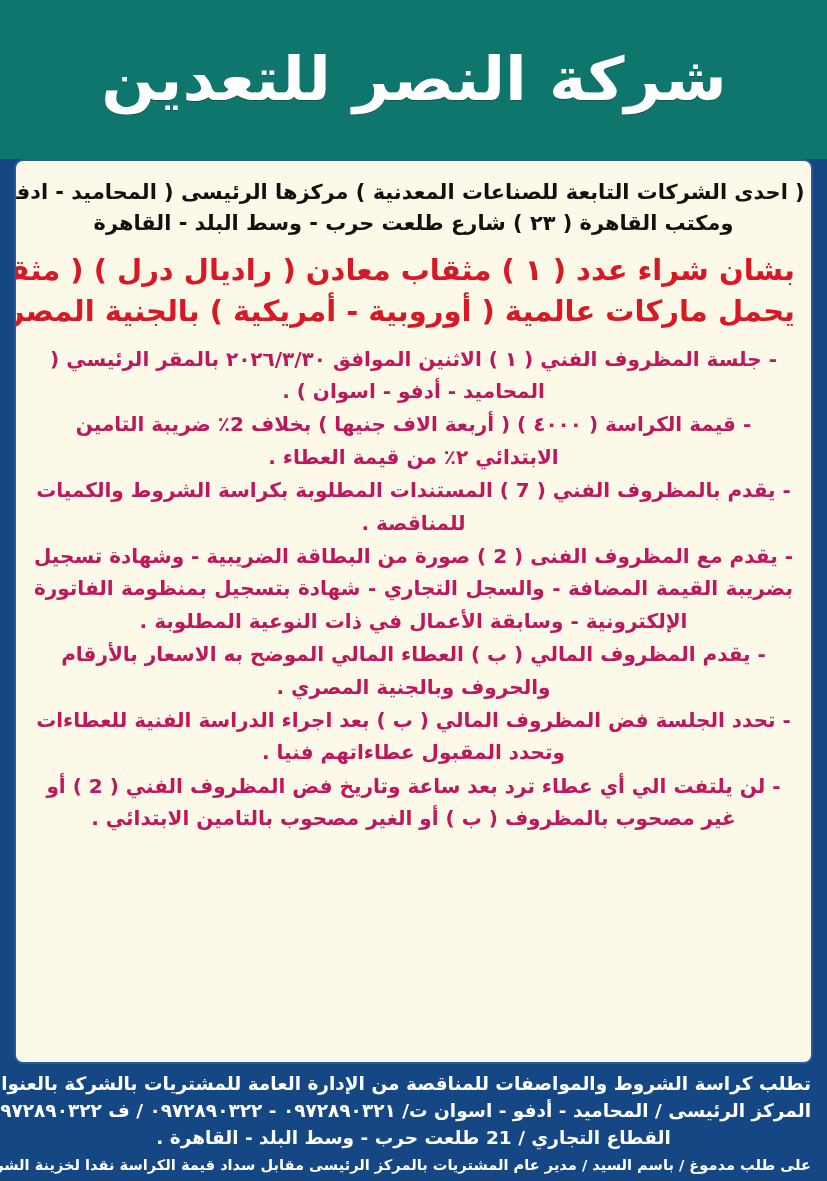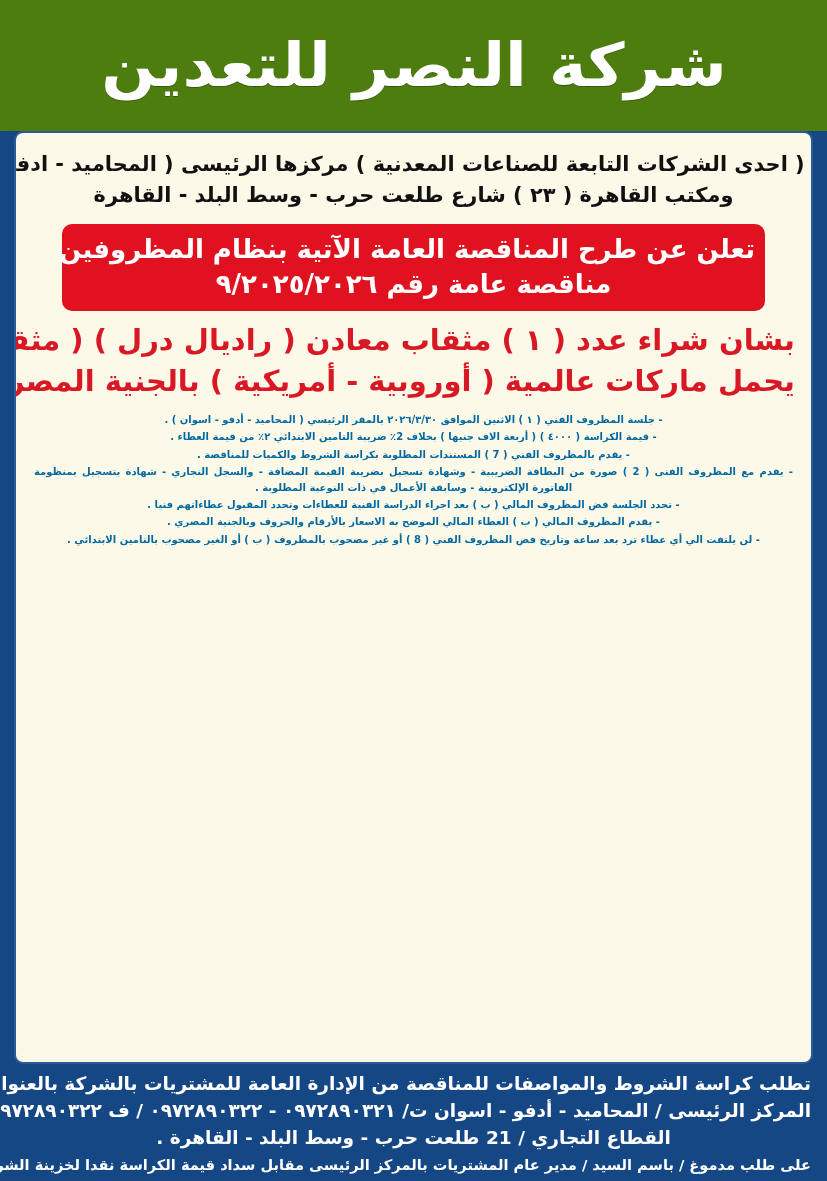--- a/index.html
+++ b/index.html
@@ -22,22 +22,22 @@
     height: 1181px;
     background: #164785;
     overflow: hidden;
     display: flex;
     flex-direction: column;
   }
 
   
   .masthead {
     flex: 0 0 auto;
-    height: 131px;
-    background: #4d7c0f;
+    height: 159px;
+    background: #0f766e;
     display: flex;
     align-items: center;
     justify-content: center;
     padding: 0 26px;
   }
 
   .masthead-title {
     color: #ffffff;
     font-size: 60px;
     font-weight: 700;
@@ -95,22 +95,22 @@
     color: #d81824;
     font-size: 29px;
     font-weight: 700;
     line-height: 1.42;
   }
   .red-subject .ln { display: block; white-space: nowrap; }
 
   
   .terms {
     margin: 8px 6px 0;
-    color: #0369a1;
-    font-size: 10px;
+    color: #be185d;
+    font-size: 20px;
     font-weight: 700;
     line-height: 1.62;
     text-align: justify;
     flex: 1 1 auto;
   }
   .term {
     display: block;
     text-align: justify;
     text-align-last: center;
     margin-bottom: 1px;
@@ -148,38 +148,34 @@
     <div class="masthead-title">شركة النصر للتعدين</div>
   </div>
 
   <div class="panel">
 
     <div class="subtitle">
       <span class="ln">( احدى الشركات التابعة للصناعات المعدنية ) مركزها الرئيسى ( المحاميد - ادفو - أسوان )</span>
       <span class="ln">ومكتب القاهرة ( ٢٣ ) شارع طلعت حرب - وسط البلد - القاهرة</span>
     </div>
 
-    <div class="red-banner">
-      <span class="ln">تعلن عن طرح المناقصة العامة الآتية بنظام المظروفين</span>
-      <span class="ln">مناقصة عامة رقم ٩/٢٠٢٥/٢٠٢٦</span>
-    </div>
 
     <div class="red-subject">
       <span class="ln">بشان شراء عدد ( ١ ) مثقاب معادن ( راديال درل ) ( مثقاب دف )</span>
       <span class="ln">يحمل ماركات عالمية ( أوروبية - أمريكية ) بالجنية المصري</span>
     </div>
 
     <div class="terms">
       <span class="term single">- جلسة المظروف الفني ( ١ ) الاثنين الموافق ٢٠٢٦/٣/٣٠ بالمقر الرئيسي ( المحاميد - أدفو - اسوان ) .</span>
       <span class="term single">- قيمة الكراسة ( ٤٠٠٠ ) ( أربعة الاف جنيها ) بخلاف 2٪ ضريبة التامين الابتدائي ٢٪ من قيمة العطاء .</span>
       <span class="term single">- يقدم بالمظروف الفني ( 7 ) المستندات المطلوبة بكراسة الشروط والكميات للمناقصة .</span>
       <span class="term">- يقدم مع المظروف الفنى ( 2 ) صورة من البطاقة الضريبية - وشهادة تسجيل بضريبة القيمة المضافة - والسجل التجاري - شهادة بتسجيل بمنظومة الفاتورة الإلكترونية - وسابقة الأعمال في ذات النوعية المطلوبة .</span>
+      <span class="term single">- يقدم المظروف المالي ( ب ) العطاء المالي الموضح به الاسعار بالأرقام والحروف وبالجنية المصري .</span>
       <span class="term single">- تحدد الجلسة فض المظروف المالي ( ب ) بعد اجراء الدراسة الفنية للعطاءات وتحدد المقبول عطاءاتهم فنيا .</span>
-      <span class="term single">- يقدم المظروف المالي ( ب ) العطاء المالي الموضح به الاسعار بالأرقام والحروف وبالجنية المصري .</span>
-      <span class="term single">- لن يلتفت الي أي عطاء ترد بعد ساعة وتاريخ فض المظروف الفني ( 8 ) أو غير مصحوب بالمظروف ( ب ) أو الغير مصحوب بالتامين الابتدائي .</span>
+      <span class="term single">- لن يلتفت الي أي عطاء ترد بعد ساعة وتاريخ فض المظروف الفني ( 2 ) أو غير مصحوب بالمظروف ( ب ) أو الغير مصحوب بالتامين الابتدائي .</span>
     </div>
 
   </div>
 
   <div class="footer">
     <div class="footer-main">
       <span class="ln">تطلب كراسة الشروط والمواصفات للمناقصة من الإدارة العامة للمشتريات بالشركة بالعنوان الكائن</span>
       <span class="ln">المركز الرئيسى / المحاميد - أدفو - اسوان ت/ ٠٩٧٢٨٩٠٣٢١ - ٠٩٧٢٨٩٠٣٢٢ / ف ٠٩٧٢٨٩٠٣٢٢</span>
       <span class="ln">القطاع التجاري / 21 طلعت حرب - وسط البلد - القاهرة .</span>
     </div>

